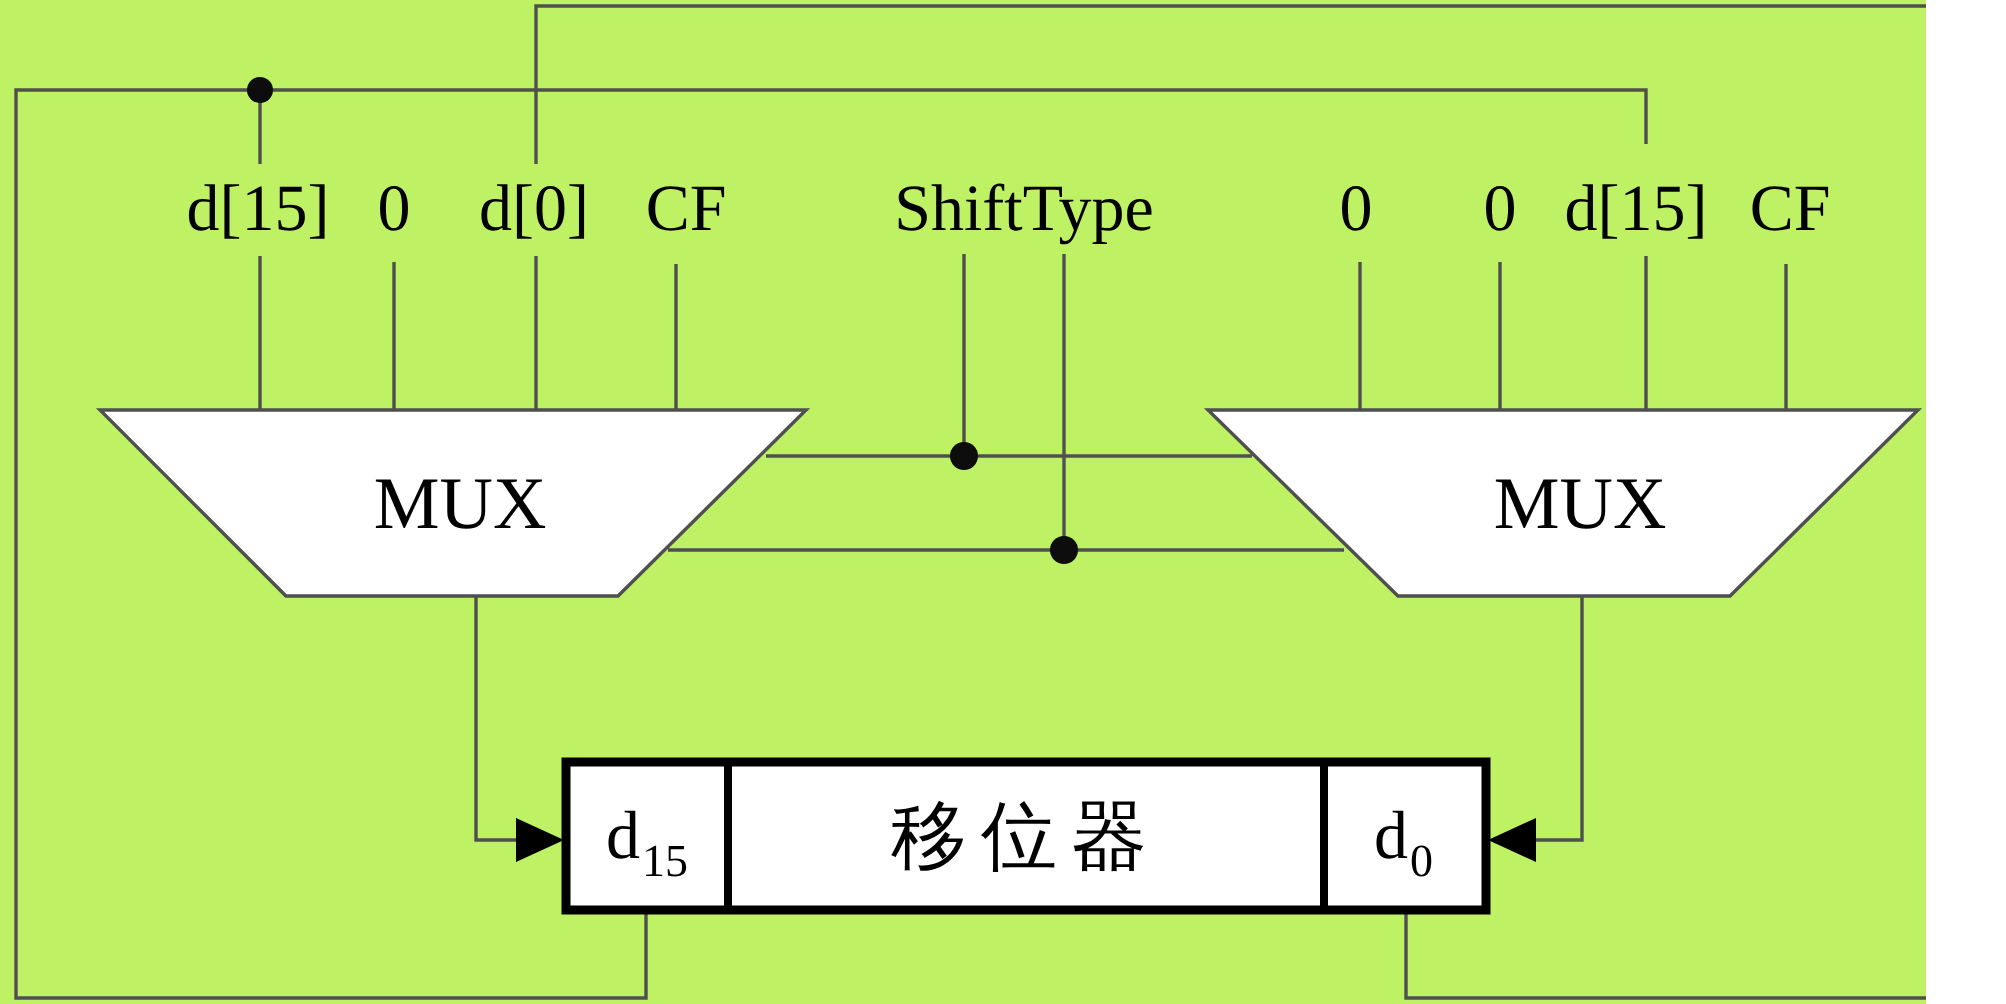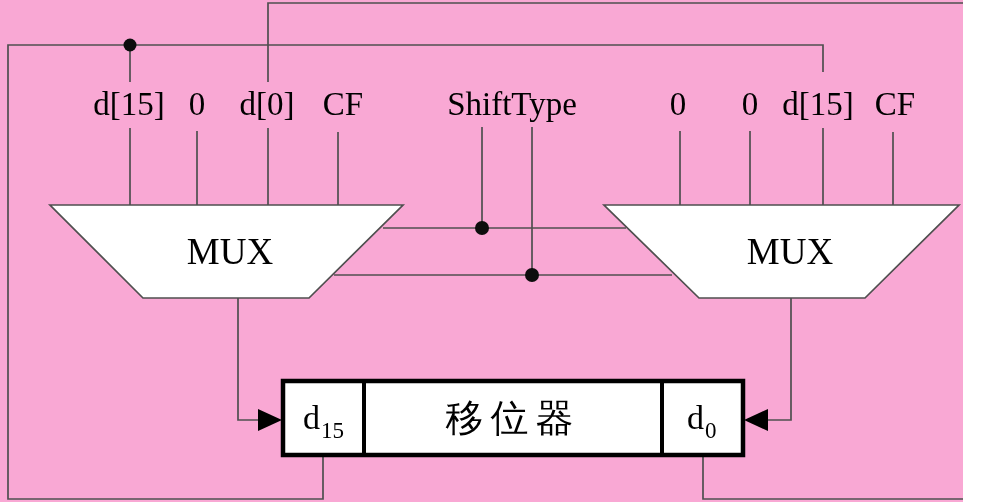--- a/index.html
+++ b/index.html
@@ -1,20 +1,20 @@
 <!DOCTYPE html>
 <html><head>
 <meta charset="utf-8">
 <style>
   html, body { margin: 0; padding: 0; background: #ffffff; }
   .stage {
     position: relative;
     width: 963px;
     height: 502px;
-    background: #f9a8d4;
+    background: #bef264;
     overflow: hidden;
     font-family: "Liberation Serif", "DejaVu Serif", serif;
   }
   svg { display: block; }
   .wire    { stroke: #4f4f4f; stroke-width: 1.7; fill: none; }
   .mux     { stroke: #4f4f4f; stroke-width: 1.7; fill: #ffffff; }
   .regbox  { stroke: #000000; stroke-width: 4.5; fill: #ffffff; }
   .regdiv  { stroke: #000000; stroke-width: 4; fill: none; }
   .dot     { fill: #0d0d0d; stroke: none; }
   .arrow   { fill: #000000; stroke: none; }

